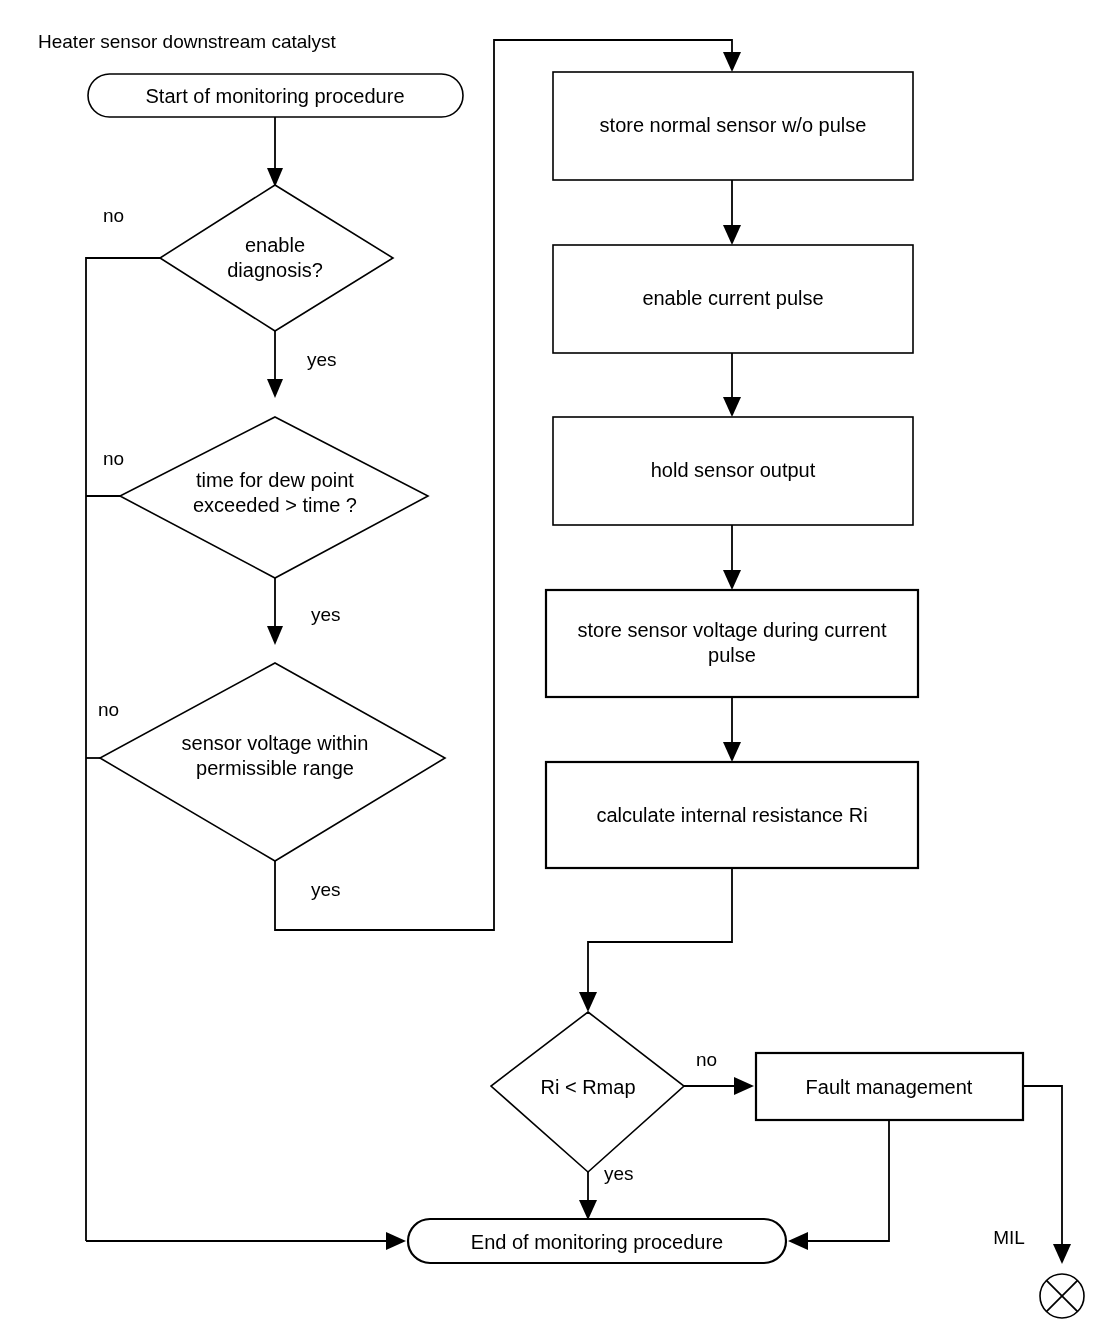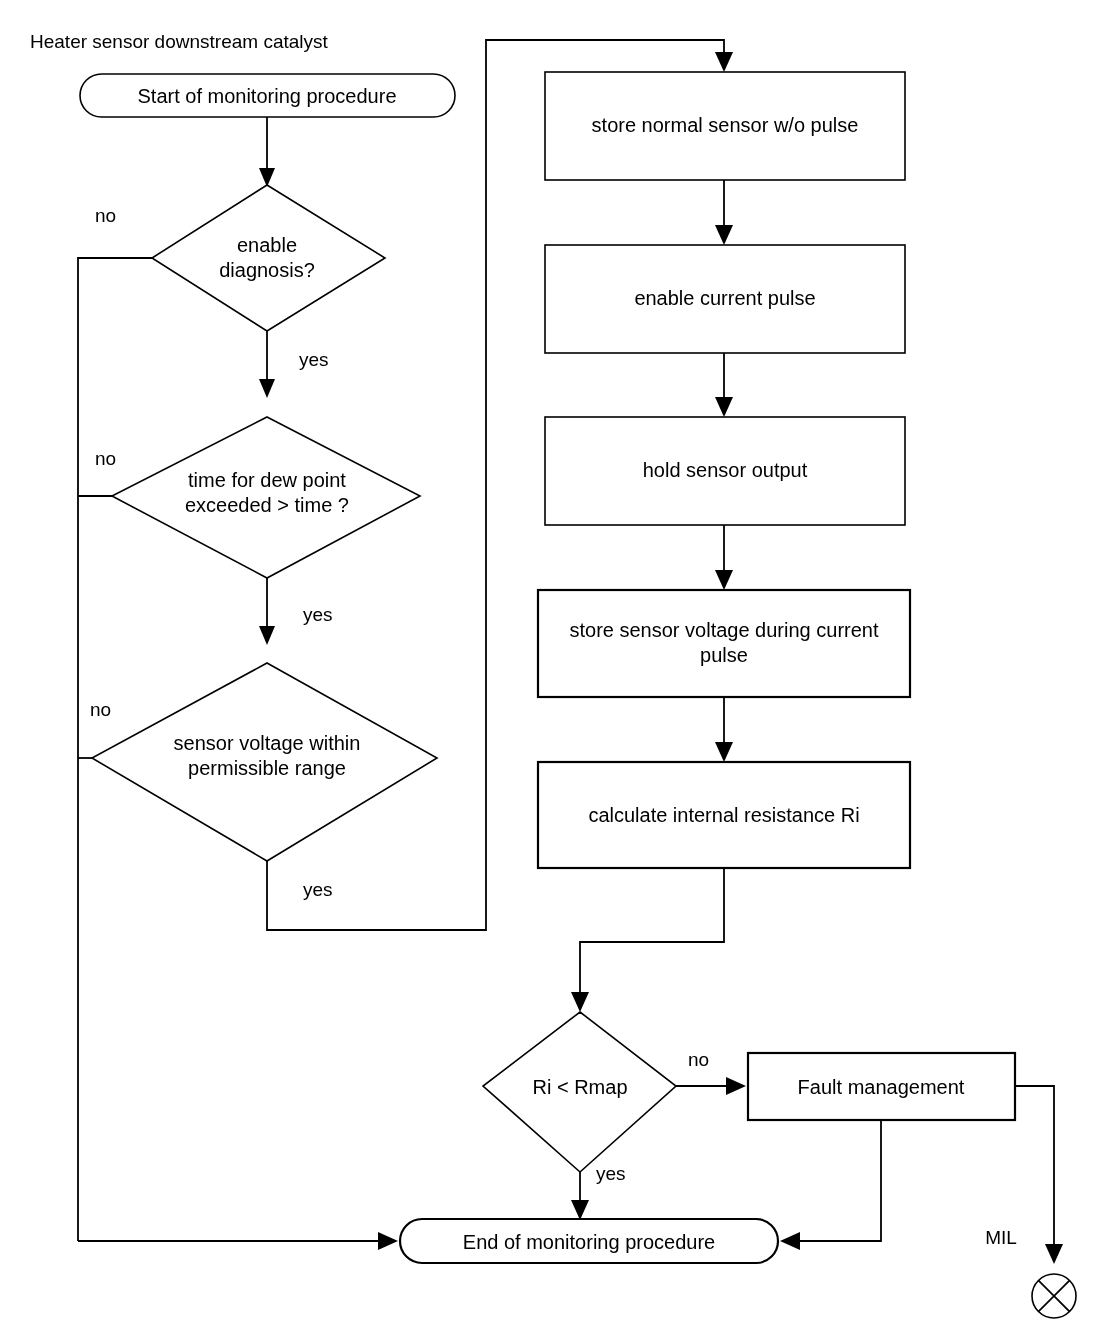--- a/index.html
+++ b/index.html
@@ -6,20 +6,21 @@
     margin: 0;
     padding: 0;
     background: #ffffff;
   }
   #page {
     position: relative;
     width: 992px;
     height: 1338px;
     background: #ffffff;
     font-family: "Liberation Sans", sans-serif;
+    margin-left: 8px;
   }
   svg.flow {
     display: block;
     width: 1120px;
     height: 1338px;
   }
   .shape {
     fill: #ffffff;
     stroke: #000000;
     stroke-width: 1.6;

